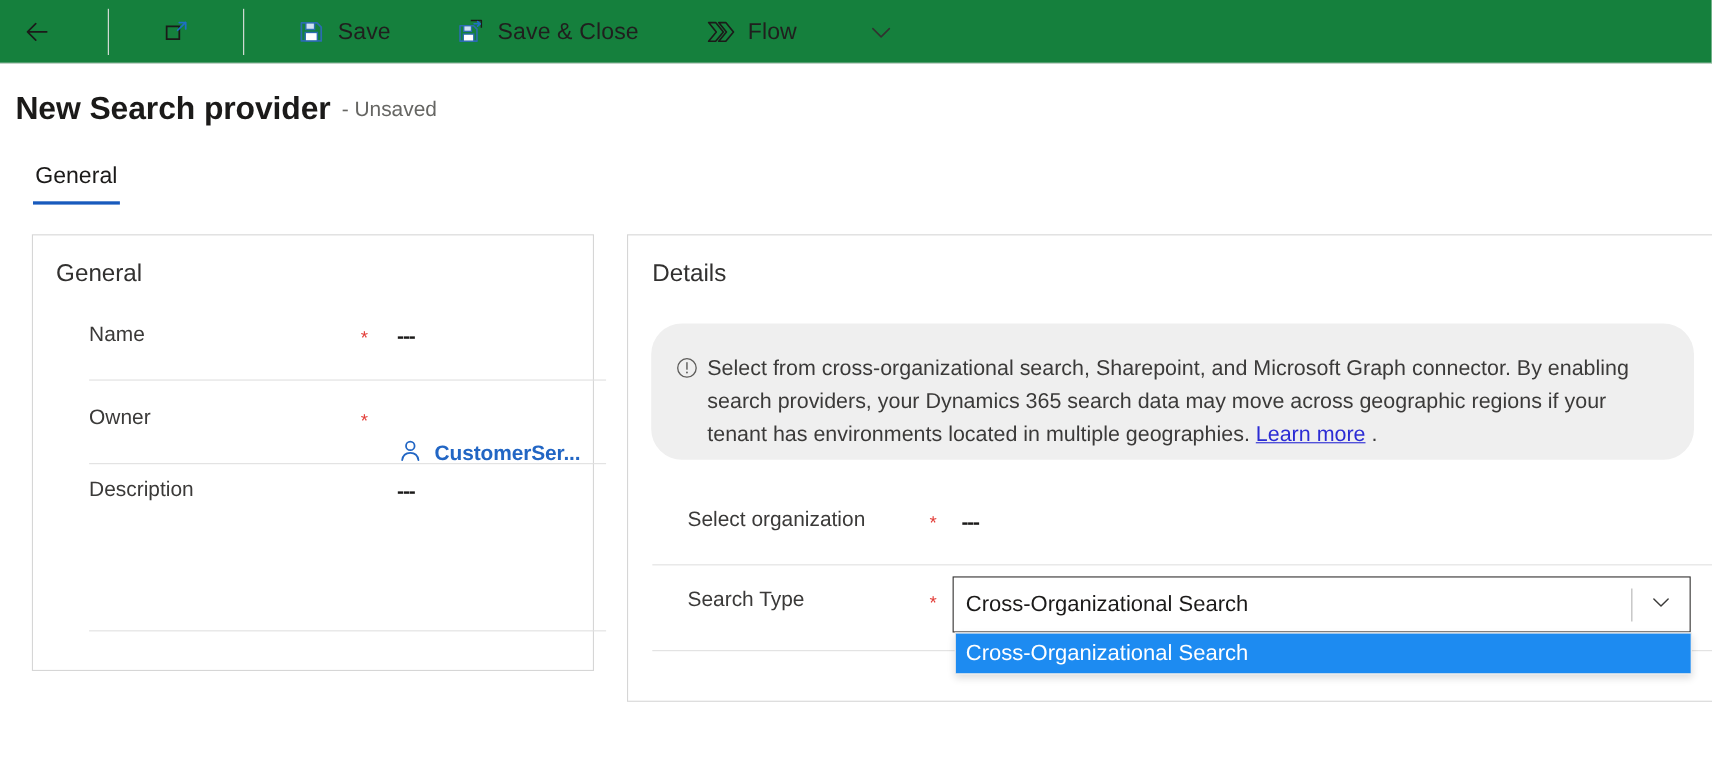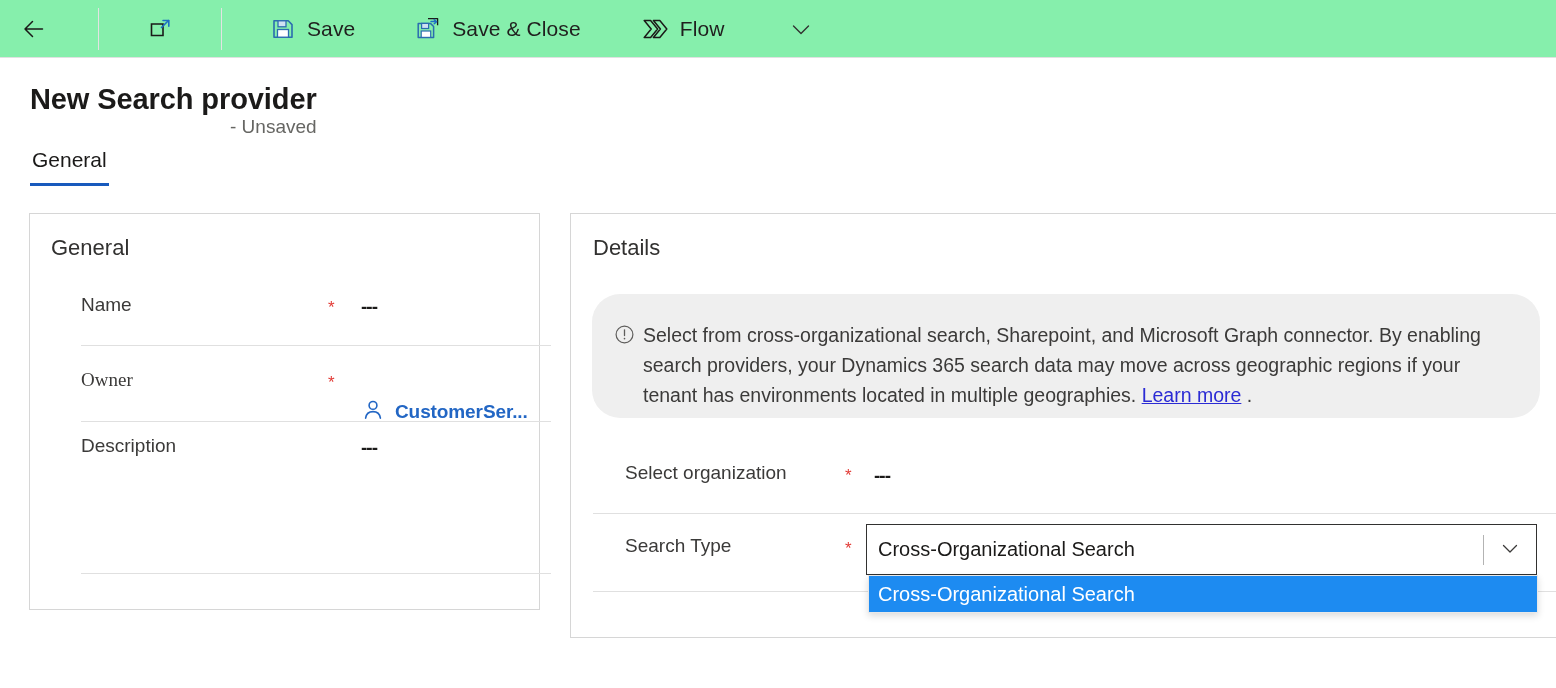--- a/index.html
+++ b/index.html
@@ -8,42 +8,42 @@
     background: #ffffff;
     font-family: "Liberation Sans", sans-serif;
     overflow: hidden;
   }
   * { box-sizing: border-box; }
 
   
   .commandbar {
     position: absolute; left: 0; top: 0;
     width: 1556px; height: 58px;
-    background: #86efac;
+    background: #15803d;
     border-bottom: 1px solid #e1e1e1;
     display: flex; align-items: center; gap: 32px;
   }
   .cb-item {
     display: flex; align-items: center;
     height: 58px; padding: 0 14px;
     cursor: default; color: #201f1e;
     font-size: 21px;
   }
   .cb-item .glyph { display: flex; align-items: center; justify-content: center; }
   .cb-label { margin-left: 11px; white-space: nowrap; letter-spacing: .1px; }
   .cb-sep {
     width: 1px; height: 42px; background: #e3e3e3; margin: 0 2px;
   }
   .cb-back { padding: 0 18px 0 20px; }
   .cb-chevron { padding: 0 18px; }
 
   
   .page-title {
-    position: absolute; left: 30px; top: 83px;
-    display: flex; align-items: flex-end; flex-direction: column;
+    position: absolute; left: 14px; top: 83px;
+    display: flex; align-items: center;
   }
   .page-title .main {
     font-size: 29px; font-weight: bold; color: #1b1a19; letter-spacing: -.1px;
   }
   .page-title .sub {
     font-size: 19px; color: #666663; margin-left: 10px; font-weight: normal;
   }
 
   
   .tabstrip { position: absolute; left: 30px; top: 148px; display: flex; }
@@ -205,21 +205,21 @@
 <div class="card card-general">
   <div class="card-title">General</div>
 
   <div class="frow" style="left:51px; top:80px;">
     <span class="flabel">Name</span>
   </div>
   <span class="fstar" style="left:298px; top:84px;">*</span>
   <span class="fvalue" style="position:absolute; left:331px; top:82px;">---</span>
   <div class="fdivider" style="left:51px; top:131px; width:470px;"></div>
 
-  <div class="frow" style="left:51px; top:155px;font-family:Liberation Serif, serif;">
+  <div class="frow" style="left:51px; top:155px;">
     <span class="flabel">Owner</span>
   </div>
   <span class="fstar" style="left:298px; top:159px;">*</span>
   <div class="owner-value" style="position:absolute; left:331px; top:152px;">
     <span>
       <svg width="24" height="24" viewBox="0 0 24 24">
         <circle cx="12" cy="7.4" r="3.9" fill="none" stroke="#2266c4" stroke-width="1.6"></circle>
         <path d="M4.6 20.2 C5.2 15.8 8.3 13.6 12 13.6 C15.7 13.6 18.8 15.8 19.4 20.2" fill="none" stroke="#2266c4" stroke-width="1.6" stroke-linecap="round"></path>
       </svg>
     </span>

